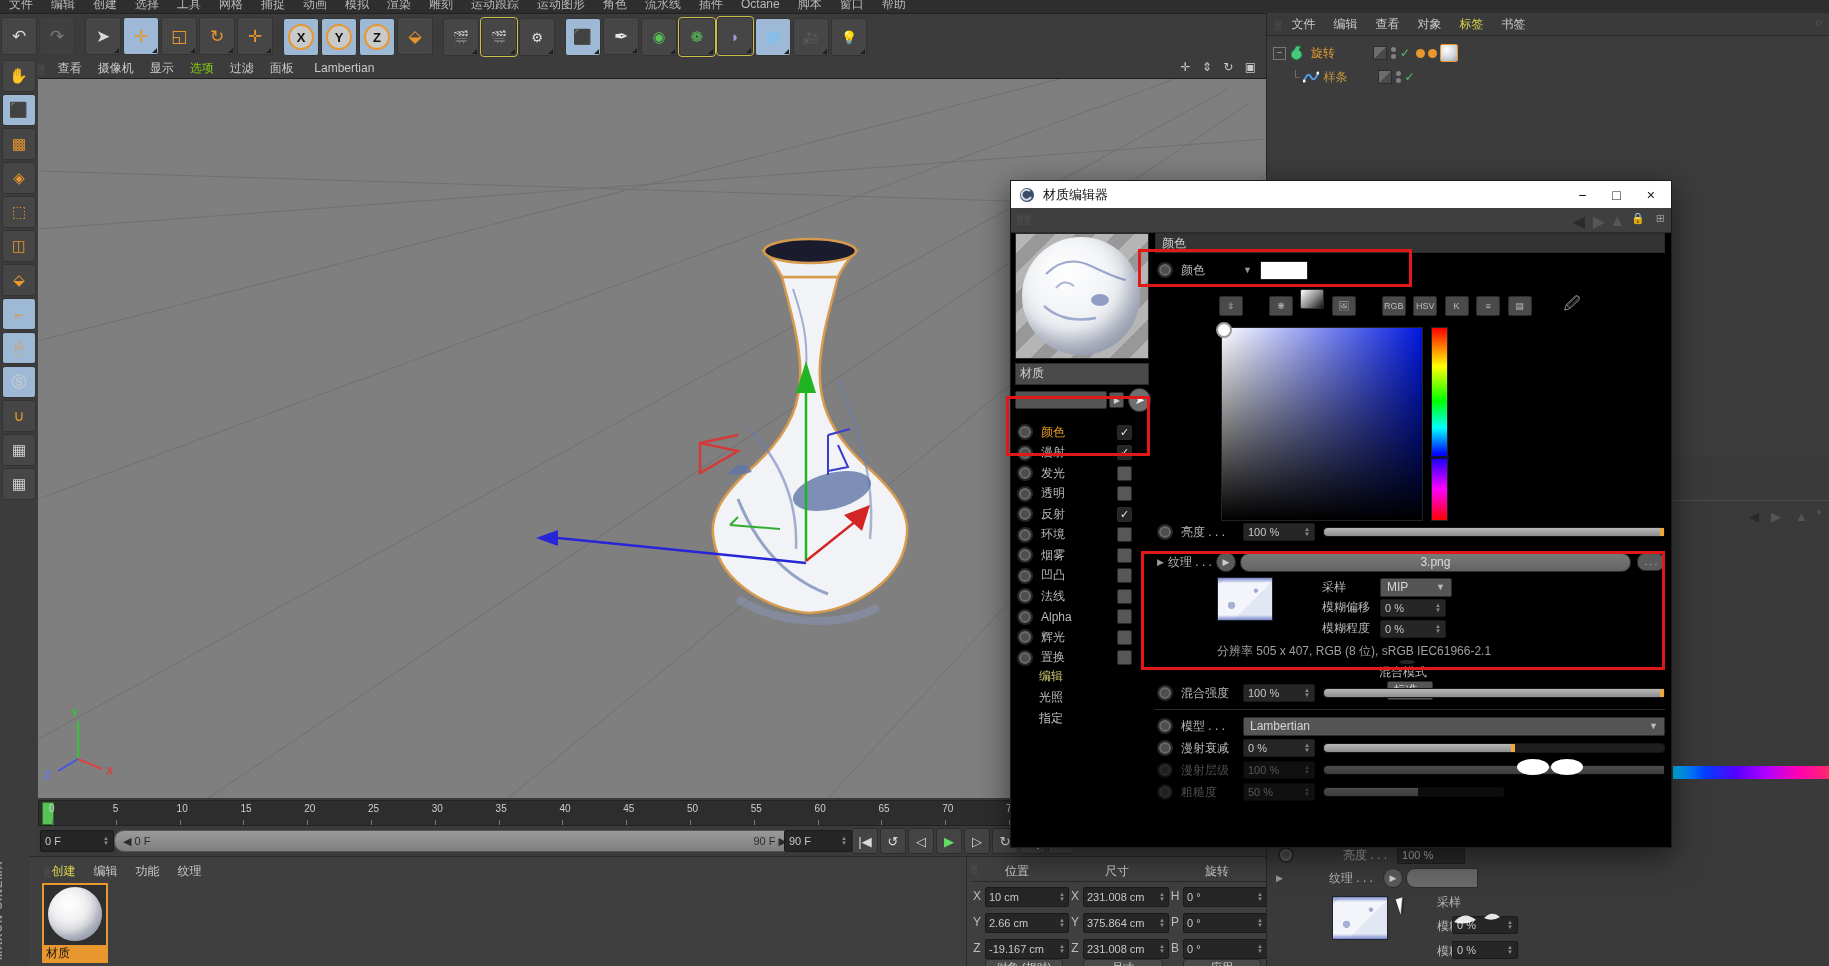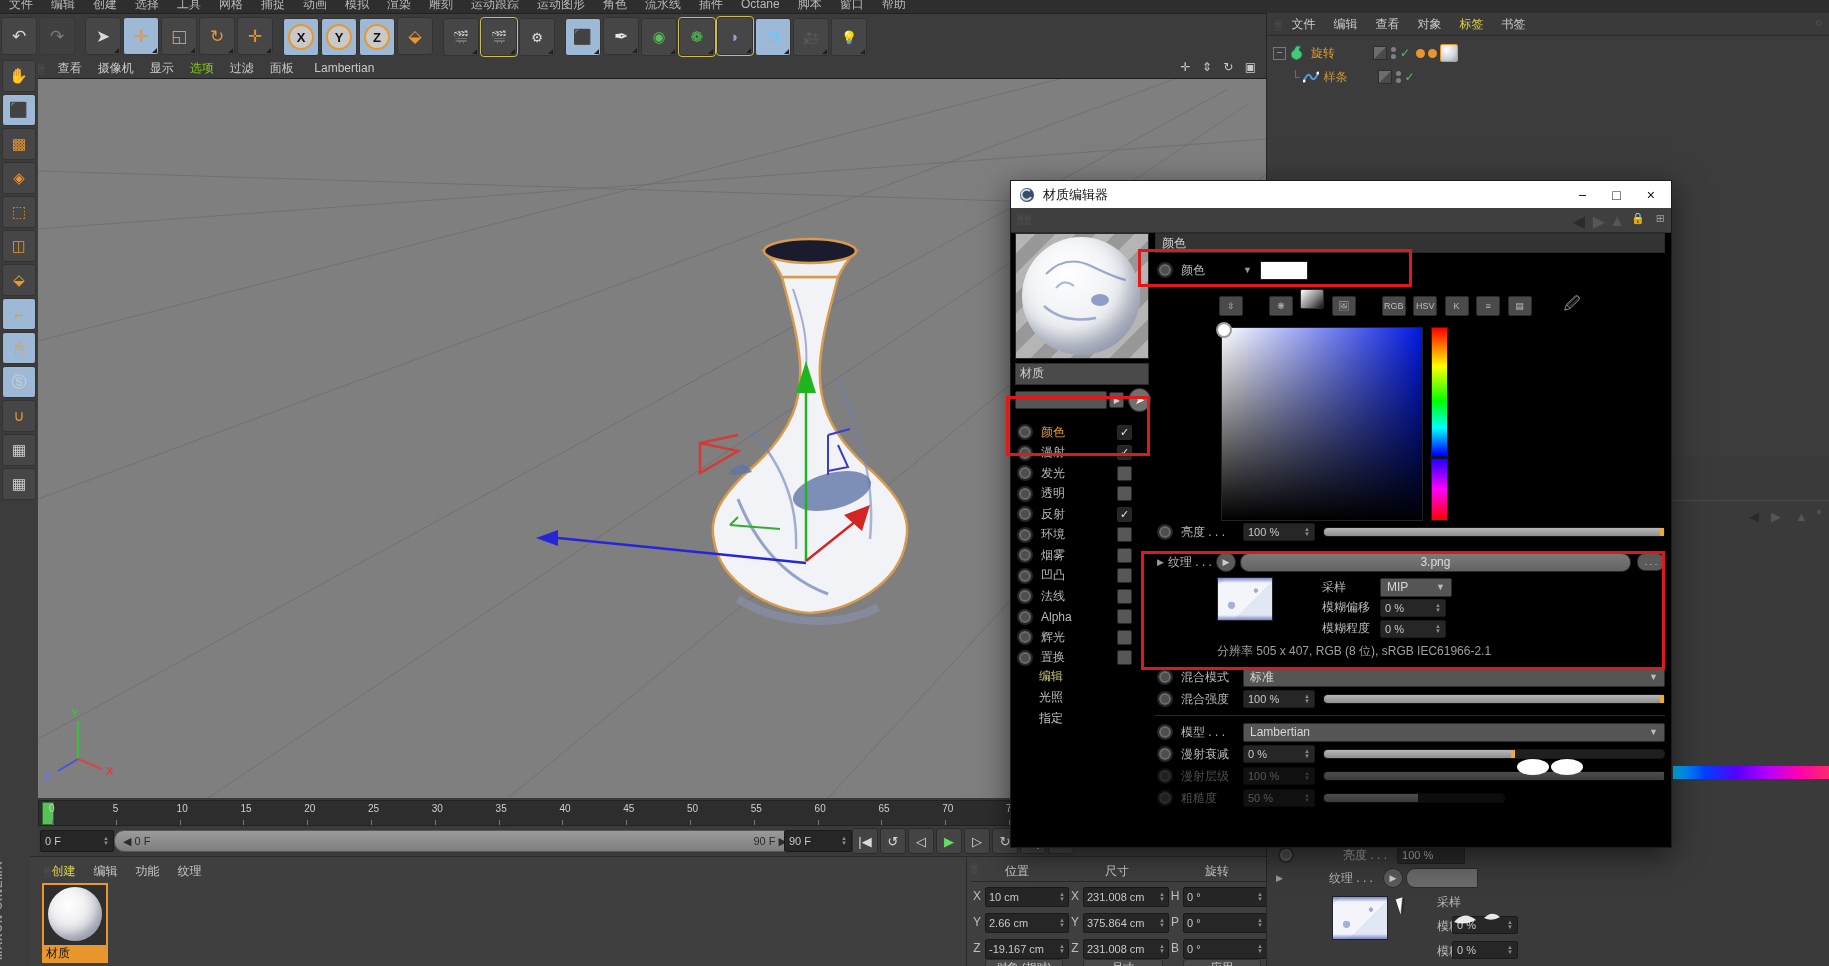--- a/index.html
+++ b/index.html
@@ -776,21 +776,21 @@
                     <span>▲</span>
                     <span>▼</span>
                   </span>
                 </span>
             </div>
           </div>
         </div>
         <div class="minilab" style="margin:4px 0 0 62px;color:#9f9f9f;">分辨率 505 x 407, RGB (8 位), sRGB IEC61966-2.1</div>
       </div>
 
-      <div class="merow" style="margin-top:6px;">
+      <div class="merow" style="flex-direction:column;">
         <span class="radio"></span>
         <span class="lab">混合模式</span>
         <span class="dd" style="flex:1;">
             <span>标准</span>
             <span class="car">▼</span>
           </span>
       </div>
       <div class="merow">
         <span class="radio"></span>
         <span class="lab">混合强度</span>

